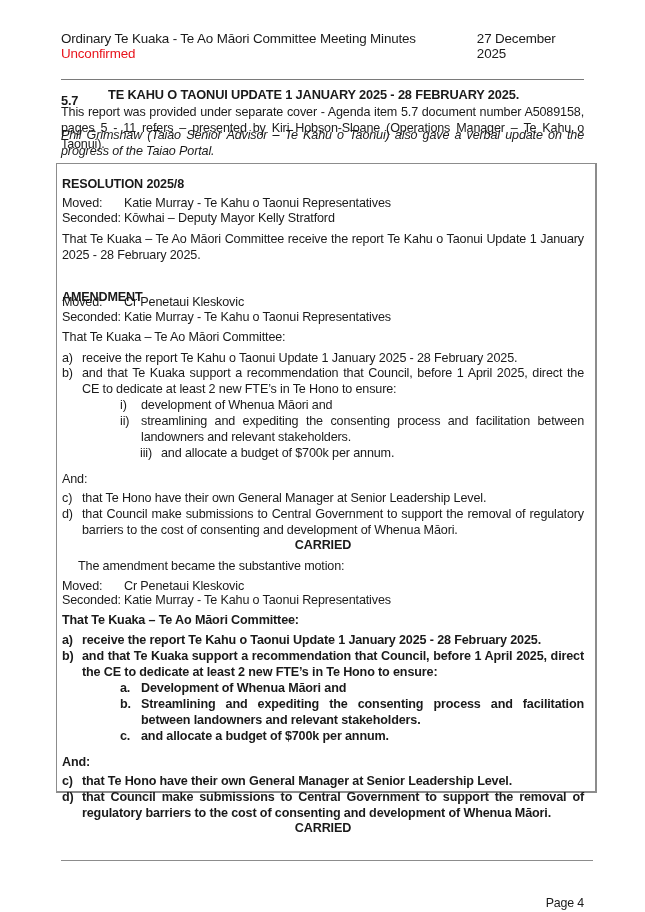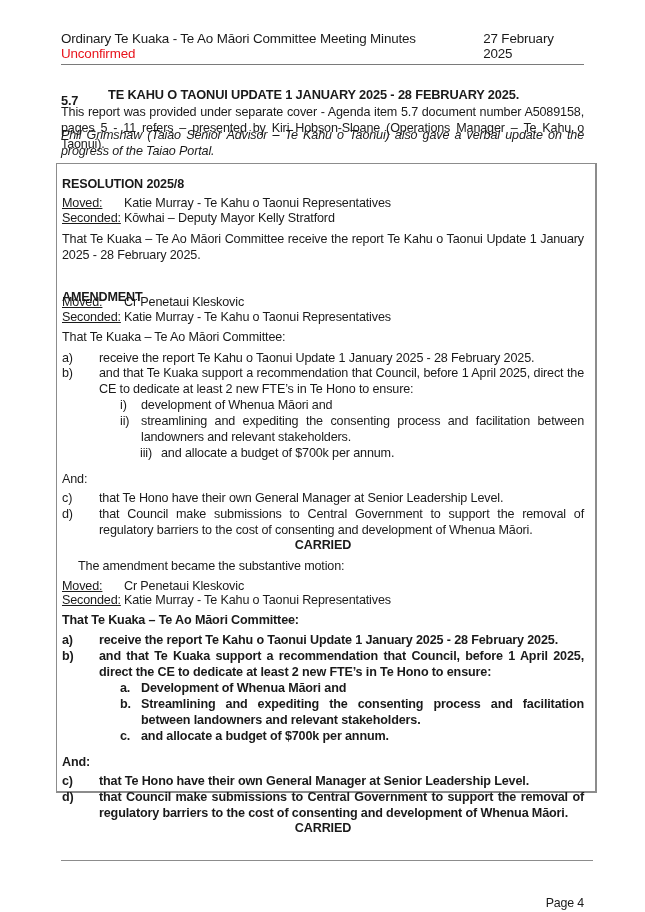--- a/index.html
+++ b/index.html
@@ -4,56 +4,56 @@
   <style>
     html, body { margin: 0; padding: 0; background: #ffffff; }
     body {
       width: 645px; height: 912px; position: relative; overflow: hidden;
       font-family: "Liberation Sans", sans-serif; color: #1a1a1a;
       font-size: 12.6px; letter-spacing: -0.15px;
     }
     .header {
       position: absolute; left: 61px; top: 31px; width: 523px;
       display: flex; justify-content: space-between; align-items: baseline;
-      font-size: 13.4px; padding-bottom: 3px;
+      font-size: 13.4px; padding-bottom: 18px;
       border-bottom: 1.5px solid #7a7a7a;
     }
     .header .red { color: #e8141c; }
     .section-title {
       position: absolute; left: 61px; top: 87px; width: 523px;
       font-weight: bold; font-size: 12.8px; display: flex;
     }
     .section-title .num { width: 47px; margin-top: 6px; }
     .p { position: absolute; left: 61px; width: 523px; line-height: 16.2px; text-align: justify; }
     .italic { font-style: italic; }
     .box {
       position: absolute; left: 56px; top: 163px; width: 541px; height: 755px;
       border: 1.2px solid #8c8c8c; border-right: 2px solid #8c8c8c; border-bottom: 2px solid #8c8c8c;
       box-sizing: border-box; height: 630px;
     }
     .b { font-weight: bold; }
     .abs { position: absolute; left: 62px; width: 522px; line-height: 16.2px; }
     .mv { display: flex; }
-    .mv .lbl { width: 62px; flex: none; text-decoration: underline; }
+    .mv .lbl { width: 62px; flex: none; }
     .li { position: absolute; left: 62px; width: 522px; display: flex; line-height: 16.2px; }
     .li .mk { width: 20px; flex: none; }
-    .li .tx { flex: 1; text-align: justify; margin-left: 17px; }
+    .li .tx { flex: 1; text-align: justify; }
     .sli { position: absolute; left: 120px; width: 464px; display: flex; line-height: 16.2px; }
     .sli .mk { width: 21px; flex: none; }
     .sli .tx { flex: 1; text-align: justify; }
     .carried { position: absolute; left: 62px; width: 522px; text-align: center; font-weight: bold; }
     .footer-line { position: absolute; left: 61px; top: 860px; width: 532px; border-top: 1.2px solid #8c8c8c; }
     .page-num { position: absolute; right: 61px; top: 864px; font-size: 12.4px; margin-top: 32px; }
   </style>
 </head>
 <body>
 
 <div class="header">
   <span><span>Ordinary Te Kuaka - Te Ao Māori Committee Meeting Minutes</span> <span class="red">Unconfirmed</span></span>
-  <span>27 February 2025</span>
+  <span>27 December 2025</span>
 </div>
 
 <div class="section-title">
   <span class="num">5.7</span>
   <span>TE KAHU O TAONUI UPDATE 1 JANUARY 2025 - 28 FEBRUARY 2025.</span>
 </div>
 
 <div class="p" style="top:104px;">This report was provided under separate cover - Agenda item 5.7 document number A5089158, pages 5 - 11 refers – presented by Kiri Hobson-Sloane (Operations Manager – Te Kahu o Taonui).</div>
 <div class="p italic" style="top:127px;">Phil Grimshaw (Taiao Senior Advisor – Te Kahu o Taonui) also gave a verbal update on the progress of the Taiao Portal.</div>
 

